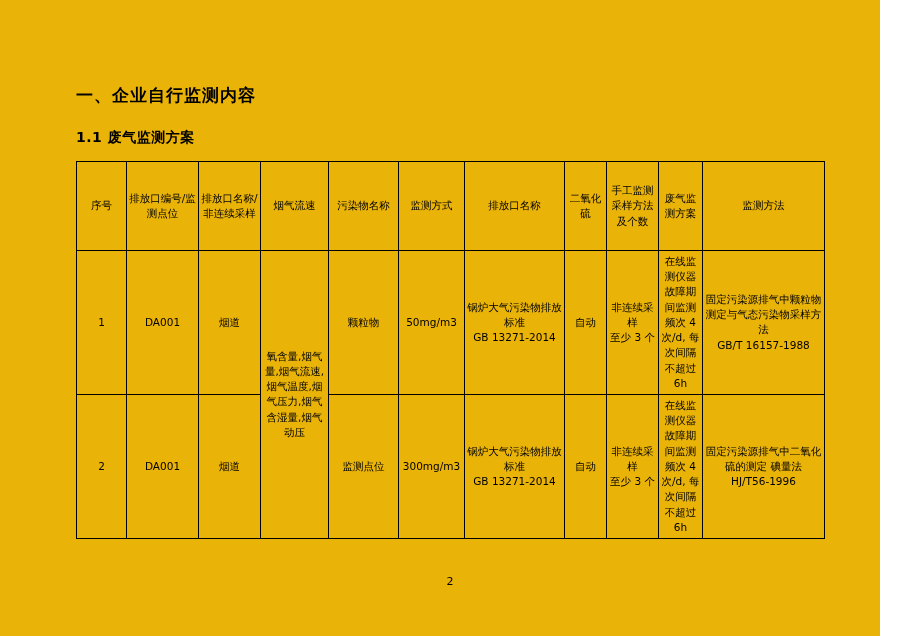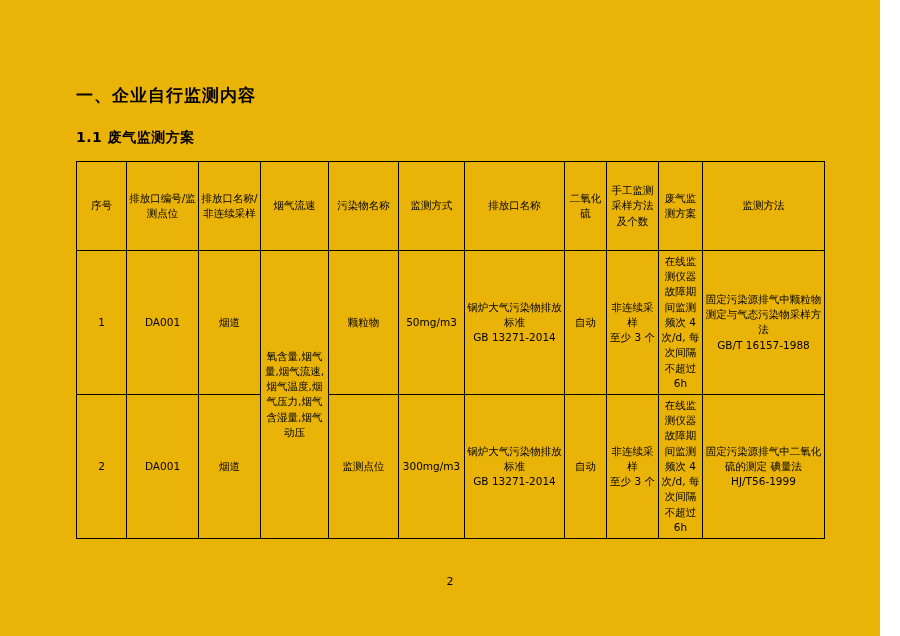--- a/index.html
+++ b/index.html
@@ -152,20 +152,20 @@
           <td>烟道</td>
           <td>监测点位</td>
           <td>300mg/m3</td>
           <td class="cell-multiline">锅炉大气污染物排放标准
 GB 13271-2014</td>
           <td>自动</td>
           <td class="cell-multiline">非连续采样
 至少 3 个</td>
           <td>在线监测仪器故障期间监测频次 4 次/d, 每次间隔不超过 6h</td>
           <td class="cell-multiline">固定污染源排气中二氧化硫的测定 碘量法
-HJ/T56-1999</td>
+HJ/T56-1996</td>
         </tr>
       </tbody>
     </table>
   </div>
 
   <div class="page-number">2</div>
 </div>
 
 </body></html>

